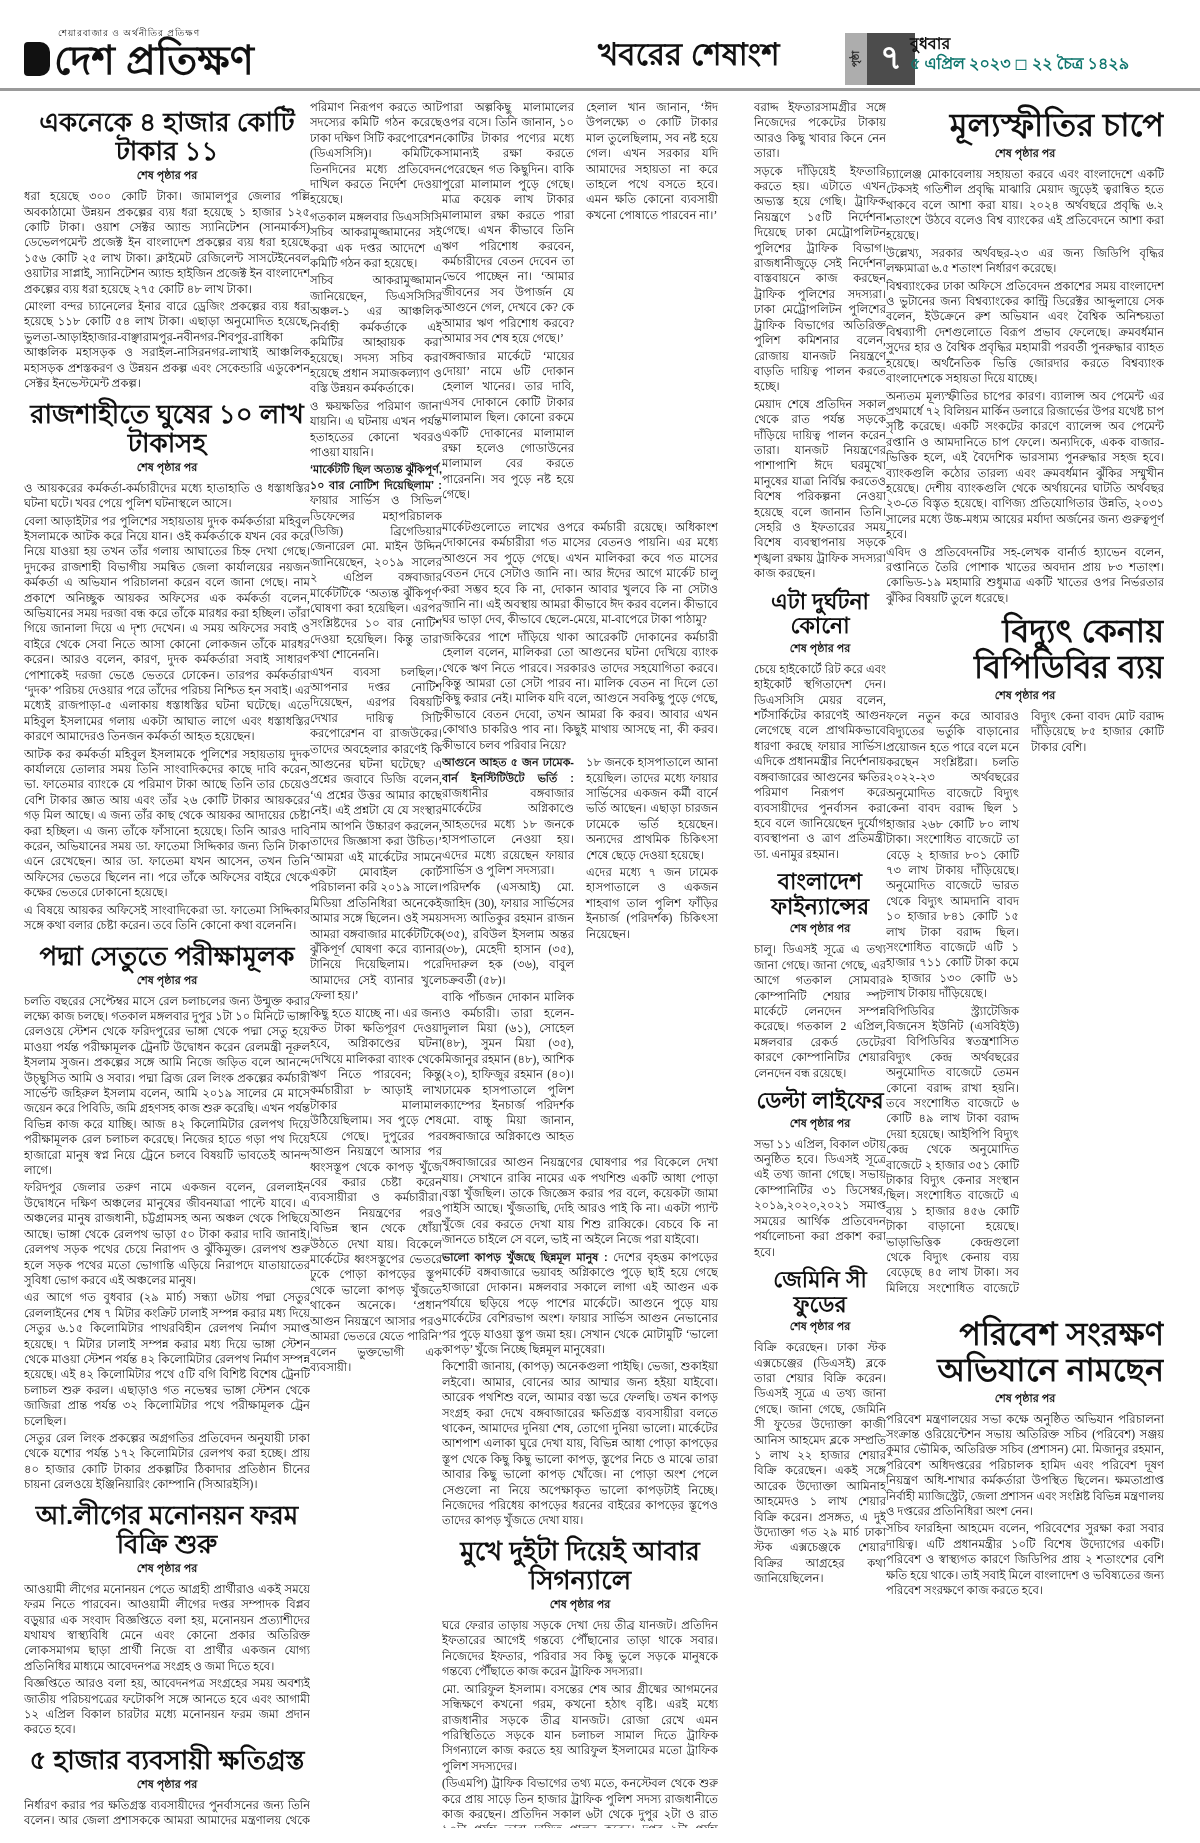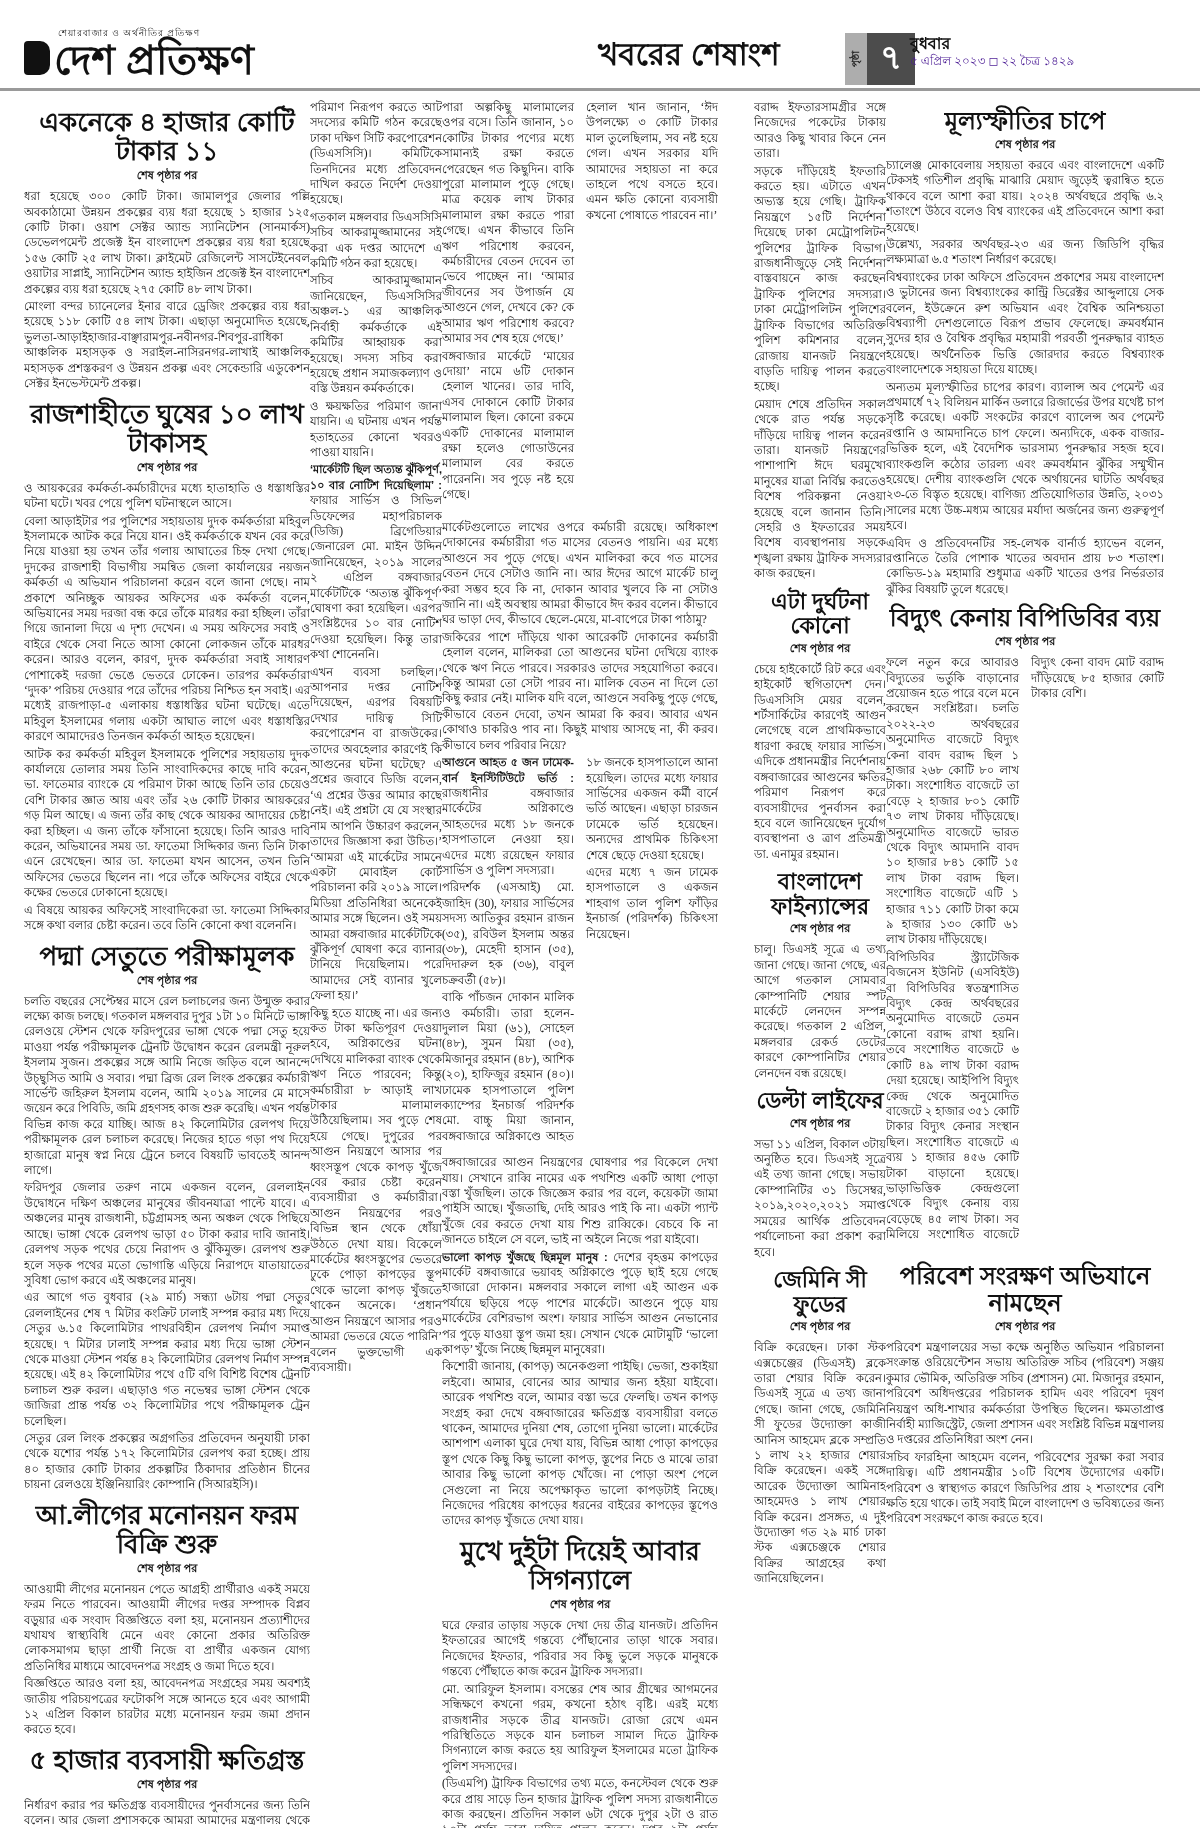--- a/index.html
+++ b/index.html
@@ -2,54 +2,54 @@
 <html lang="bn"><head>
 <meta charset="utf-8">
 <style>
   html,body{margin:0;padding:0;background:#ffffff;}
   body{width:1200px;height:1843px;position:relative;overflow:hidden;
        font-family:"Liberation Serif","DejaVu Serif",serif;color:#111;}
   
   .header{position:relative;height:96px;}
   .masthead{position:absolute;left:24px;top:26px;}
   .tagline{font-size:9px;letter-spacing:1px;color:#222;margin-left:34px;}
-  .mast-row{display:flex;align-items:flex-start;gap:4px;}
+  .mast-row{display:flex;align-items:center;gap:4px;}
   .logo{width:26px;height:34px;background:#111;border-radius:4px 10px 10px 4px;
         display:inline-block;margin-bottom:2px;}
   .mast-title{font-size:40px;font-weight:bold;line-height:.95;
               font-family:"Liberation Sans","DejaVu Sans",sans-serif;}
   .section-head{position:absolute;left:598px;top:30px;font-size:31px;font-weight:bold;
                 font-family:"Liberation Sans","DejaVu Sans",sans-serif;}
   .pagebox-wrap{position:absolute;left:845px;top:33px;display:flex;}
   .page-label{width:22px;height:52px;background:#adadad;color:#222;font-size:10px;
               display:flex;align-items:center;justify-content:center;
               writing-mode:vertical-rl;transform:rotate(180deg);font-weight:bold;}
   .page-num{width:48px;height:52px;background:#4c4c4c;color:#fff;font-size:34px;
             font-weight:bold;display:flex;align-items:center;justify-content:center;
             font-family:"Liberation Sans","DejaVu Sans",sans-serif;}
   .dateblock{position:absolute;left:910px;top:34px;line-height:1.25;}
   .dateblock .day{font-weight:bold;font-size:16px;}
-  .dateblock .date{font-size:12px;color:#4c1d95;}
+  .dateblock .date{font-size:16px;color:#0f766e;font-weight:bold;}
   .header-rule{position:absolute;left:0;right:0;top:88px;height:3px;background:#9a9a9a;}
   
   .sheet{position:absolute;top:100px;left:24px;width:1152px;height:1728px;
          display:flex;}
   .col{overflow:hidden;}
   .c1{width:286px;}
   .c2{width:132px;}
   .cmid{width:276px;}
   .c5{width:132px;margin-left:36px;}
   .cright{width:278px;}
   p.para{margin:0 0 2px 0;font-size:11.5px;line-height:1.34;text-align:justify;
          text-justify:inter-word;}
   p.para b{font-family:"Liberation Sans","DejaVu Sans",sans-serif;font-size:11px;}
   .headline{font-weight:bold;text-align:center;line-height:1.12;margin:8px 0 0 0;
             font-family:"Liberation Sans","DejaVu Sans",sans-serif;}
   .h-xl{font-size:26px;}
-  .h-l{font-size:24px;}
+  .h-l{font-size:32px;text-align:right;}
   .h-m{font-size:22px;}
   .kicker{font-size:11px;font-weight:bold;text-align:center;margin:1px 0 3px 0;
           font-family:"Liberation Sans","DejaVu Sans",sans-serif;}
   .twocol{column-count:2;column-gap:12px;column-fill:auto;overflow:hidden;}
   .tc-420{height:420px;} .tc-400{height:400px;} .tc-600{height:600px;}
   article{display:block;}
 </style>
 </head>
 <body>
 

